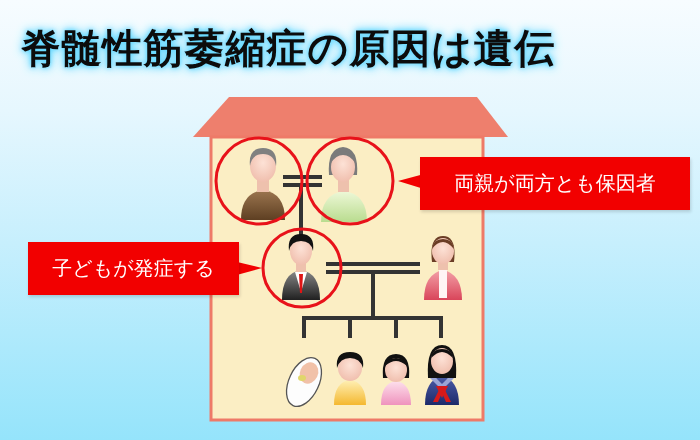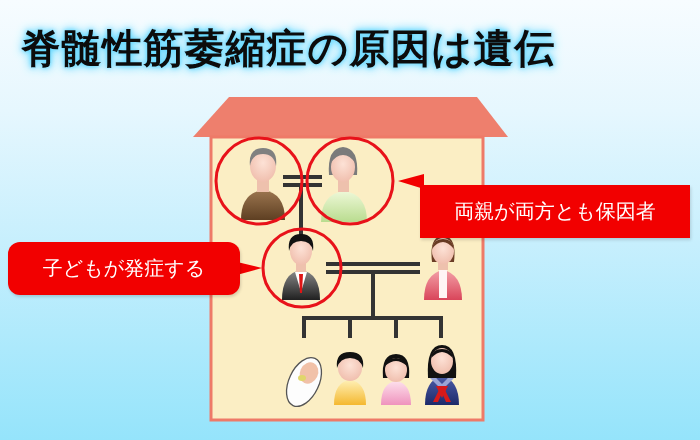--- a/index.html
+++ b/index.html
@@ -13,22 +13,22 @@
     font-size:40px; font-weight:bold; color:#0c0c0c; letter-spacing:1px;
     text-shadow: 0 0 4px #5fd6ff, 0 0 8px #5fd6ff, 0 0 12px #8ee6ff;
     line-height:56px;
   }
   .scene { position:absolute; left:0; top:0; width:700px; height:440px; }
   .callout {
     position:absolute; background:#f20000; color:#fff;
     font-size:20px; line-height:53px; height:53px; text-align:center;
     box-shadow: 1px 2px 3px rgba(0,0,0,0.15);
   }
-  .callout-right { left:420px; top:157px; width:270px;margin-top:28px; }
-  .callout-left { left:8px; top:242px; width:232px;border-radius:12px; }
+  .callout-right { left:420px; top:157px; width:270px; }
+  .callout-left { left:28px; top:242px; width:211px; }
 </style>
 </head>
 <body>
 
 <div class="title">脊髄性筋萎縮症の原因は遺伝</div>
 
 <svg class="scene" width="700" height="440" viewBox="0 0 700 440">
   <defs>
     <linearGradient id="gBrown" x1="0" y1="0" x2="0" y2="1">
       <stop offset="0" stop-color="#9c7650"></stop>

